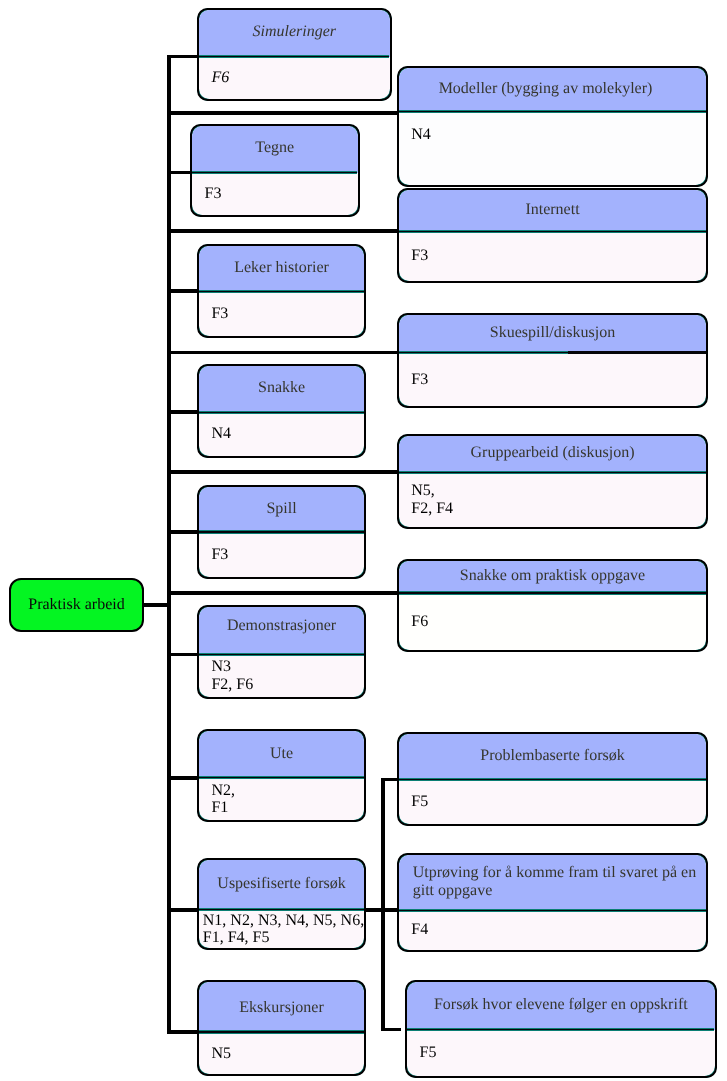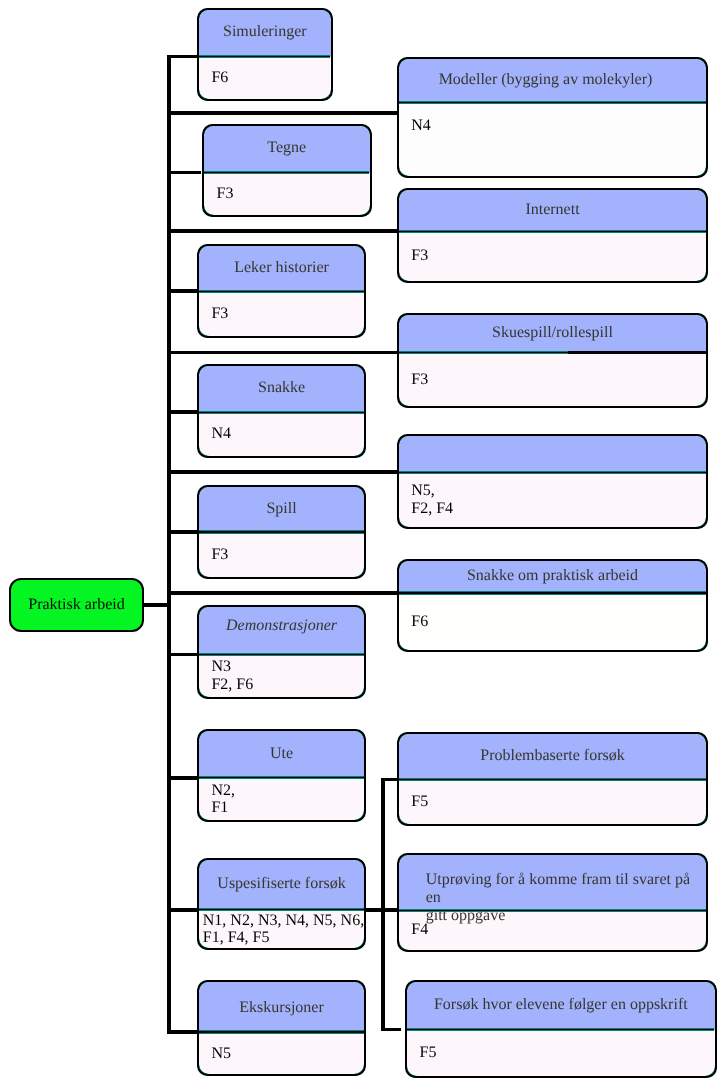--- a/index.html
+++ b/index.html
@@ -60,30 +60,30 @@
     <div class="seg" style="left: 167.2px; top: 111.45px; width: 233.5px; height: 3.7px;"></div>
     <div class="seg" style="left: 167.2px; top: 229.45px; width: 233.5px; height: 3.7px;"></div>
     <div class="seg" style="left: 167.2px; top: 350.65px; width: 233.5px; height: 3.7px;"></div>
     <div class="seg" style="left: 167.2px; top: 470.45px; width: 233.5px; height: 3.7px;"></div>
     <div class="seg" style="left: 167.2px; top: 591.15px; width: 233.5px; height: 3.7px;"></div>
     <div class="seg" style="left: 362.3px; top: 907.95px; width: 22.6px; height: 3.7px;"></div>
     <div class="seg" style="left: 381.2px; top: 777.65px; width: 3.7px; height: 253.7px;"></div>
     <div class="seg" style="left: 381.2px; top: 777.65px; width: 19.5px; height: 3.7px;"></div>
     <div class="seg" style="left: 381.2px; top: 908.35px; width: 19.5px; height: 3.7px;"></div>
     <div class="seg" style="left: 381.2px; top: 1027.65px; width: 19.5px; height: 3.7px;"></div>
-    <div class="node" style="left: 196.8px; top: 7.5px; width: 136px; height: 93.2px;">
+    <div class="node" style="left: 196.8px; top: 7.5px; width: 195px; height: 93.2px; font-style: italic;">
       <div class="shell">
         <div class="hdrfill" style="height: 47.2px;"></div>
       </div>
       <div class="ring"></div>
       <div class="hdr" style="top: 2.4px; height: 44.8px;">Simuleringer</div>
       <div class="rule" style="top: 47.2px;"></div>
       <div class="bdy" style="top: 50.3px; height: 40.2px;">F6</div>
     </div>
-    <div class="node" style="left: 202px; top: 124px; width: 169.5px; height: 93px;">
+    <div class="node" style="left: 190px; top: 124px; width: 169.5px; height: 93px;">
       <div class="shell">
         <div class="hdrfill" style="height: 46.7px;"></div>
       </div>
       <div class="ring"></div>
       <div class="hdr" style="top: 2.4px; height: 44.3px;">Tegne</div>
       <div class="rule" style="top: 46.7px;"></div>
       <div class="bdy" style="top: 49.8px; height: 40.5px;">F3</div>
     </div>
     <div class="node" style="left: 196.8px; top: 243.8px; width: 169.5px; height: 94px;">
       <div class="shell">
@@ -110,21 +110,21 @@
       <div class="ring"></div>
       <div class="hdr" style="top: 2.4px; height: 42.7px;">Spill</div>
       <div class="rule" style="top: 45.1px;"></div>
       <div class="bdy" style="top: 48.2px; height: 42.7px;">F3</div>
     </div>
     <div class="node" style="left: 196.8px; top: 605.2px; width: 169.5px; height: 93.8px;">
       <div class="shell">
         <div class="hdrfill" style="height: 47.6px;"></div>
       </div>
       <div class="ring"></div>
-      <div class="hdr" style="top: 2.4px; height: 37px; font-style: italic;">Demonstrasjoner</div>
+      <div class="hdr" style="top: 2.4px; height: 37px;">Demonstrasjoner</div>
       <div class="rule" style="top: 47.6px;"></div>
       <div class="bdy" style="top: 50.7px; height: 40.4px;">N3
 F2, F6</div>
     </div>
     <div class="node" style="left: 196.8px; top: 728.9px; width: 169.5px; height: 93.4px;">
       <div class="shell">
         <div class="hdrfill" style="height: 47.2px;"></div>
       </div>
       <div class="ring"></div>
       <div class="hdr" style="top: 2.4px; height: 44.8px;">Ute</div>
@@ -144,21 +144,21 @@
     </div>
     <div class="node" style="left: 196.8px; top: 979.7px; width: 169.5px; height: 96.8px;">
       <div class="shell">
         <div class="hdrfill" style="height: 50.8px;"></div>
       </div>
       <div class="ring"></div>
       <div class="hdr" style="top: 2.4px; height: 52px;">Ekskursjoner</div>
       <div class="rule" style="top: 50.8px;"></div>
       <div class="bdy" style="top: 53.9px; height: 40.2px;">N5</div>
     </div>
-    <div class="node" style="left: 396.7px; top: 57px; width: 311.6px; height: 121px;">
+    <div class="node" style="left: 396.7px; top: 66px; width: 311.6px; height: 121px;">
       <div class="shell" style="background: rgb(253, 253, 254);">
         <div class="hdrfill" style="height: 44px;"></div>
       </div>
       <div class="ring"></div>
       <div class="hdr" style="top: 2.4px; height: 41.6px; padding-right: 24px;">Modeller (bygging av molekyler)</div>
       <div class="rule" style="top: 44px;"></div>
       <div class="bdy" style="top: 47.1px; height: 43.6px;">N4</div>
     </div>
     <div class="node" style="left: 396.7px; top: 187.6px; width: 311.6px; height: 95.1px;">
       <div class="shell">
@@ -167,57 +167,58 @@
       <div class="ring"></div>
       <div class="hdr" style="top: 2.4px; height: 39.6px;">Internett</div>
       <div class="rule" style="top: 42px;"></div>
       <div class="bdy" style="top: 45.1px; height: 47.3px;">F3</div>
     </div>
     <div class="node" style="left: 396.7px; top: 312.5px; width: 311.6px; height: 95.8px;">
       <div class="shell">
         <div class="hdrfill" style="height: 38.3px;"></div>
       </div>
       <div class="ring"></div>
-      <div class="hdr" style="top: 2.4px; height: 35.9px;">Skuespill/rollespill</div>
+      <div class="hdr" style="top: 2.4px; height: 35.9px;">Skuespill/diskusjon</div>
       <div class="rule rule-split" style="top: 38.3px;"></div>
       <div class="bdy" style="top: 41.4px; height: 51.7px;">F3</div>
     </div>
     <div class="node" style="left: 396.7px; top: 433.8px; width: 311.6px; height: 95.1px;">
       <div class="shell">
         <div class="hdrfill" style="height: 36.8px;"></div>
       </div>
       <div class="ring"></div>
+      <div class="hdr" style="top: 2.4px; height: 34.4px;">Gruppearbeid (diskusjon)</div>
       <div class="rule" style="top: 36.8px;"></div>
       <div class="bdy" style="top: 39.9px; height: 52.5px;">N5,
 F2, F4</div>
     </div>
     <div class="node" style="left: 396.7px; top: 559.4px; width: 311.6px; height: 92.5px;">
       <div class="shell" style="background: rgb(255, 255, 253);">
         <div class="hdrfill" style="height: 31.9px;"></div>
       </div>
       <div class="ring"></div>
-      <div class="hdr" style="top: 2.4px; height: 29.5px;">Snakke om praktisk arbeid</div>
+      <div class="hdr" style="top: 2.4px; height: 29.5px;">Snakke om praktisk oppgave</div>
       <div class="rule" style="top: 31.9px;"></div>
       <div class="bdy" style="top: 35px; height: 54.8px;">F6</div>
     </div>
     <div class="node" style="left: 396.7px; top: 731.6px; width: 311.6px; height: 94.2px;">
       <div class="shell">
         <div class="hdrfill" style="height: 46.2px;"></div>
       </div>
       <div class="ring"></div>
       <div class="hdr" style="top: 2.4px; height: 43.8px;">Problembaserte forsøk</div>
       <div class="rule" style="top: 46.2px;"></div>
       <div class="bdy" style="top: 49.3px; height: 42.2px;">F5</div>
     </div>
     <div class="node" style="left: 396.7px; top: 853px; width: 311.6px; height: 98.5px;">
       <div class="shell">
         <div class="hdrfill" style="height: 55.5px;"></div>
       </div>
       <div class="ring"></div>
-      <div class="hdr" style="top: 2.4px; height: 53.1px; justify-content: flex-start; text-align: left; padding-left: 29px; padding-right: 6px; margin-top: 16px;">Utprøving for å komme fram til svaret på en
+      <div class="hdr" style="top: 2.4px; height: 53.1px; justify-content: flex-start; text-align: left; padding-left: 16px; padding-right: 6px;">Utprøving for å komme fram til svaret på en
 gitt oppgave</div>
       <div class="rule" style="top: 55.5px;"></div>
       <div class="bdy" style="top: 58.6px; height: 37.2px;">F4</div>
     </div>
     <div class="node" style="left: 405px; top: 979.7px; width: 311.6px; height: 98.8px;">
       <div class="shell">
         <div class="hdrfill" style="height: 48.1px;"></div>
       </div>
       <div class="ring"></div>
       <div class="hdr" style="top: 2.4px; height: 45.7px;">Forsøk hvor elevene følger en oppskrift</div>

